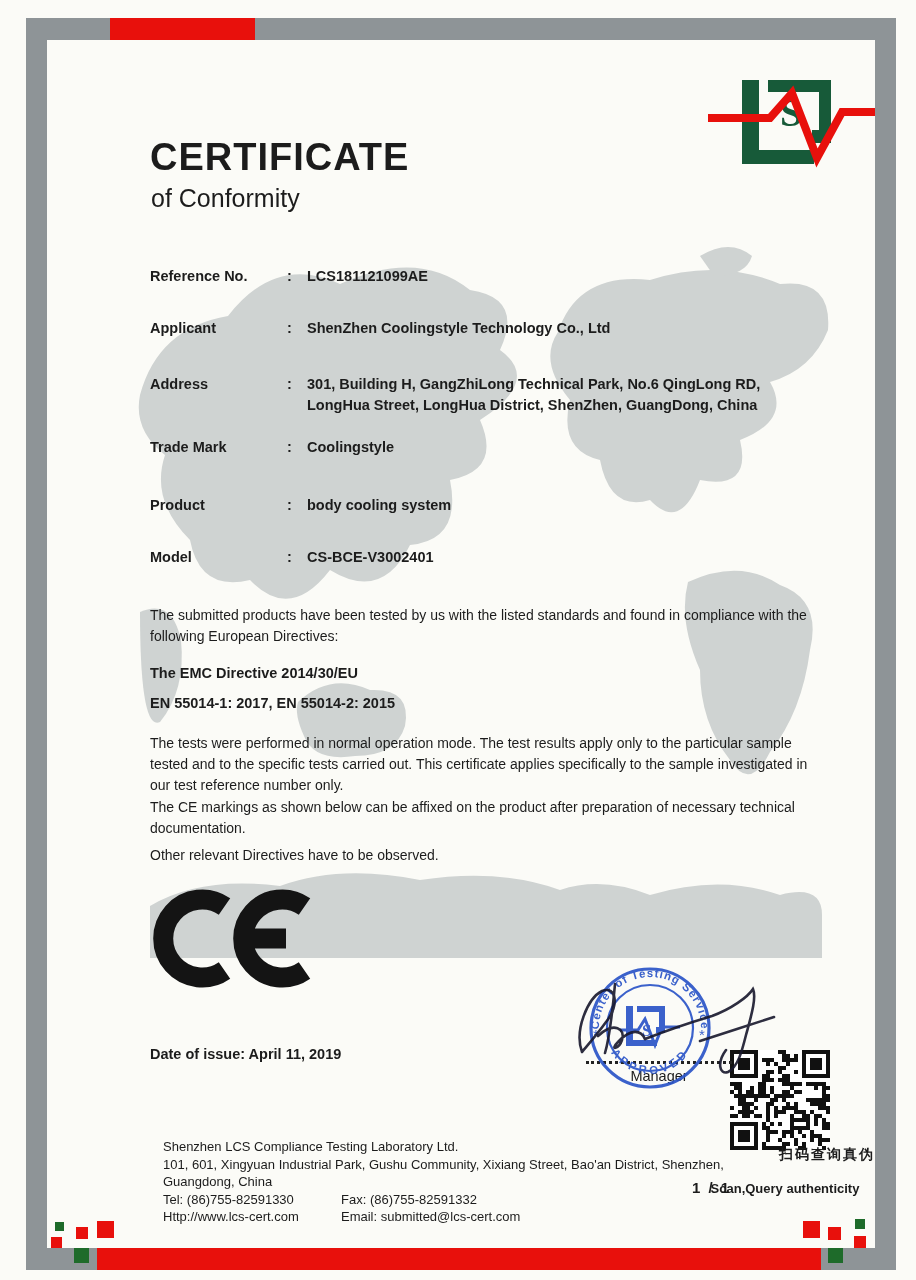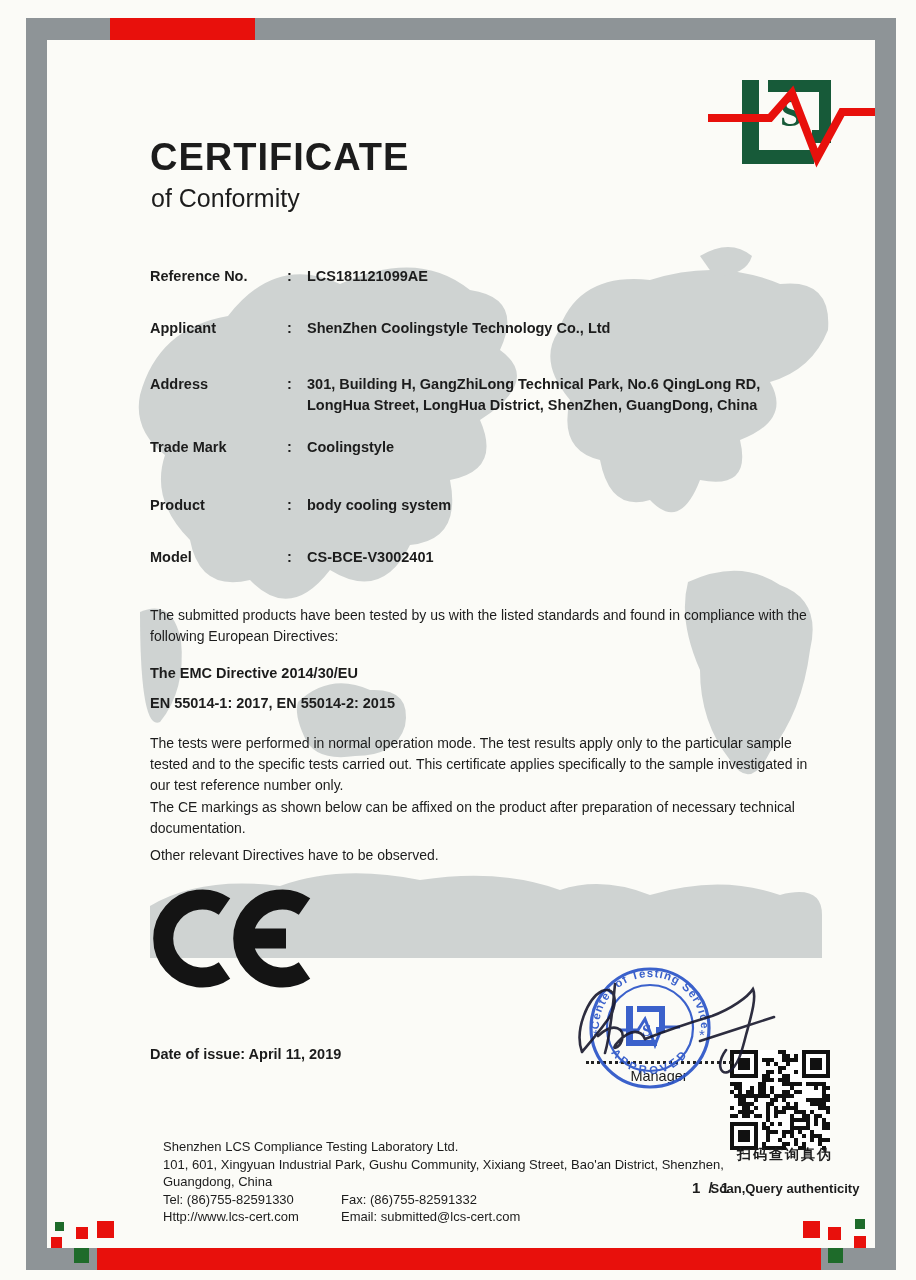--- a/index.html
+++ b/index.html
@@ -27,21 +27,21 @@
   .field-colon{width:20px;flex:0 0 20px;}
   .field-value{width:492px;}
   .para{position:absolute;left:150px;width:662px;font-size:14px;line-height:1.5;}
   .para.bold{font-weight:700;font-size:14.5px;margin-top:8px;}
   .date-issue{position:absolute;left:150px;top:1046px;font-size:14.5px;font-weight:700;}
   .manager-box{position:absolute;left:586px;top:1060px;width:146px;text-align:center;}
   .manager-line{border-bottom:3px dotted #222;height:4px;margin-bottom:4px;}
   .manager-label{font-size:14.5px;}
   .qr-wrap{position:absolute;left:730px;top:1050px;width:100px;height:100px;background:#fff;}
   .qr-labels{position:absolute;left:695px;top:1146px;width:180px;text-align:center;white-space:nowrap;}
-  .qr-cn{font-size:14px;font-weight:700;letter-spacing:2px;}
+  .qr-cn{font-size:14px;font-weight:700;letter-spacing:2px;text-align:right;}
   .qr-en{font-size:13px;font-weight:700;margin-top:17px;}
   .footer{position:absolute;left:163px;top:1138px;font-size:13px;line-height:1.35;}
   .footer .cols{display:flex;}
   .footer .c1{width:178px;flex:0 0 178px;}
   .page-number{position:absolute;left:692px;top:1179px;font-size:15px;font-weight:700;letter-spacing:2px;}
   .sig-layer{position:absolute;left:0;top:0;z-index:5;pointer-events:none;}
   .stamp-wrap{position:absolute;left:568px;top:946px;z-index:4;opacity:.92;}
 </style>
 </head>
 <body>

